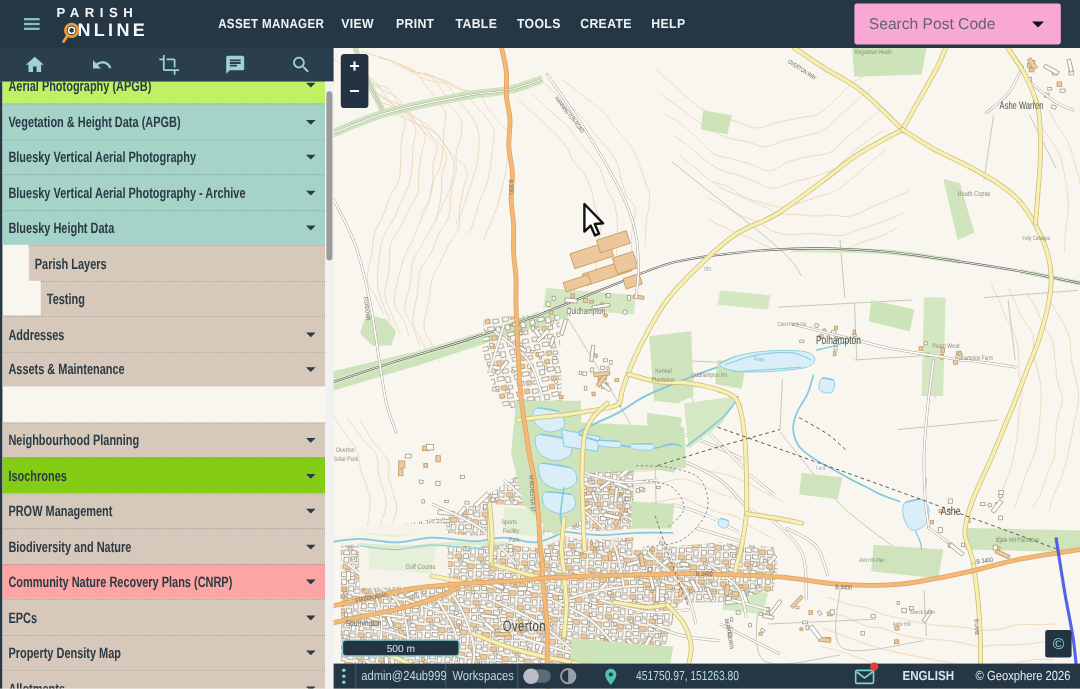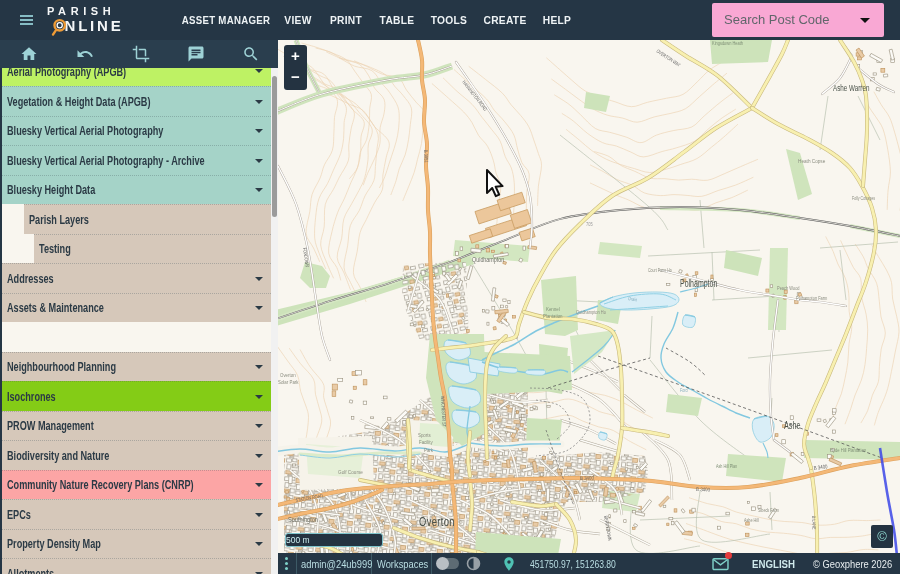--- a/index.html
+++ b/index.html
@@ -8,21 +8,21 @@
 #toolbar{position:absolute;left:0;top:40px;width:278px;height:28px;background:#2a3e4e;z-index:25}
 #sidebar{position:absolute;left:0;top:68px;width:271px;height:506px;overflow:hidden;z-index:20;border-left:2px solid #253645}
 .rlabel{position:absolute;left:5px;top:50%;transform:translateY(-50%) scaleX(0.73);transform-origin:left center;font-size:12.5px;font-weight:bold;color:#2b3a45;white-space:nowrap}
 .caret{position:absolute;right:10px;top:12.5px;width:0;height:0;border-left:4px solid transparent;border-right:4px solid transparent;border-top:4.5px solid #2b3a45}
 #sbtrack{position:absolute;left:271px;top:68px;width:7px;height:506px;background:#f1f1f1;z-index:26}
 #sbthumb{position:absolute;left:272px;top:76px;width:5px;height:141px;background:#9b9b9b;border-radius:3px;z-index:27}
 #botbar{position:absolute;left:278px;top:553px;width:622px;height:21px;background:#253645;z-index:28;color:#b9dde2;font-size:11px}
 .bsep{position:absolute;top:0;width:1px;height:21px;background:rgba(136,200,205,.25)}
 .btext{position:absolute;top:4.5px;transform:scaleX(.85);transform-origin:left center;white-space:nowrap}
 #zoomctl{position:absolute;left:284px;top:45px;width:23px;height:45px;background:#243341;border-radius:3px;z-index:22;color:#fff;text-align:center}
-#scalebar{position:absolute;left:285px;top:533px;width:98px;height:14px;background:#243341;border:1px solid #7fc4cc;border-radius:3px;z-index:22;color:#cdeef0;font-size:8.5px;line-height:12px}
+#scalebar{position:absolute;left:285px;top:533px;width:98px;height:14px;background:#243341;border:1px solid #7fc4cc;border-radius:3px;z-index:22;color:#cdeef0;font-size:8.5px;text-align:center;line-height:12px}
 #copybtn{position:absolute;left:871px;top:525px;width:22px;height:23px;background:#243341;border-radius:2px;z-index:22;color:#8fd8d0;font-size:13px;text-align:center;line-height:23px}
 #search{position:absolute;left:712px;top:3px;width:172px;height:34px;background:#f9a8d4;border-radius:2px;z-index:31}
 #search span{position:absolute;left:12px;top:9px;font-size:13px;color:#61666b}
 #scaret{position:absolute;right:14px;top:15px;width:0;height:0;border-left:5px solid transparent;border-right:5px solid transparent;border-top:5px solid #111}
 </style></head><body>
 <div id="app">
 <svg style="position:absolute;left:273px;top:40px" width="627" height="534" viewBox="273 40 627 534">
       <rect x="273" y="40" width="627" height="534" fill="#f9f6ef"></rect>
       <defs>
 <pattern id="urb" width="21" height="21" patternUnits="userSpaceOnUse" patternTransform="rotate(6) scale(0.88)">

